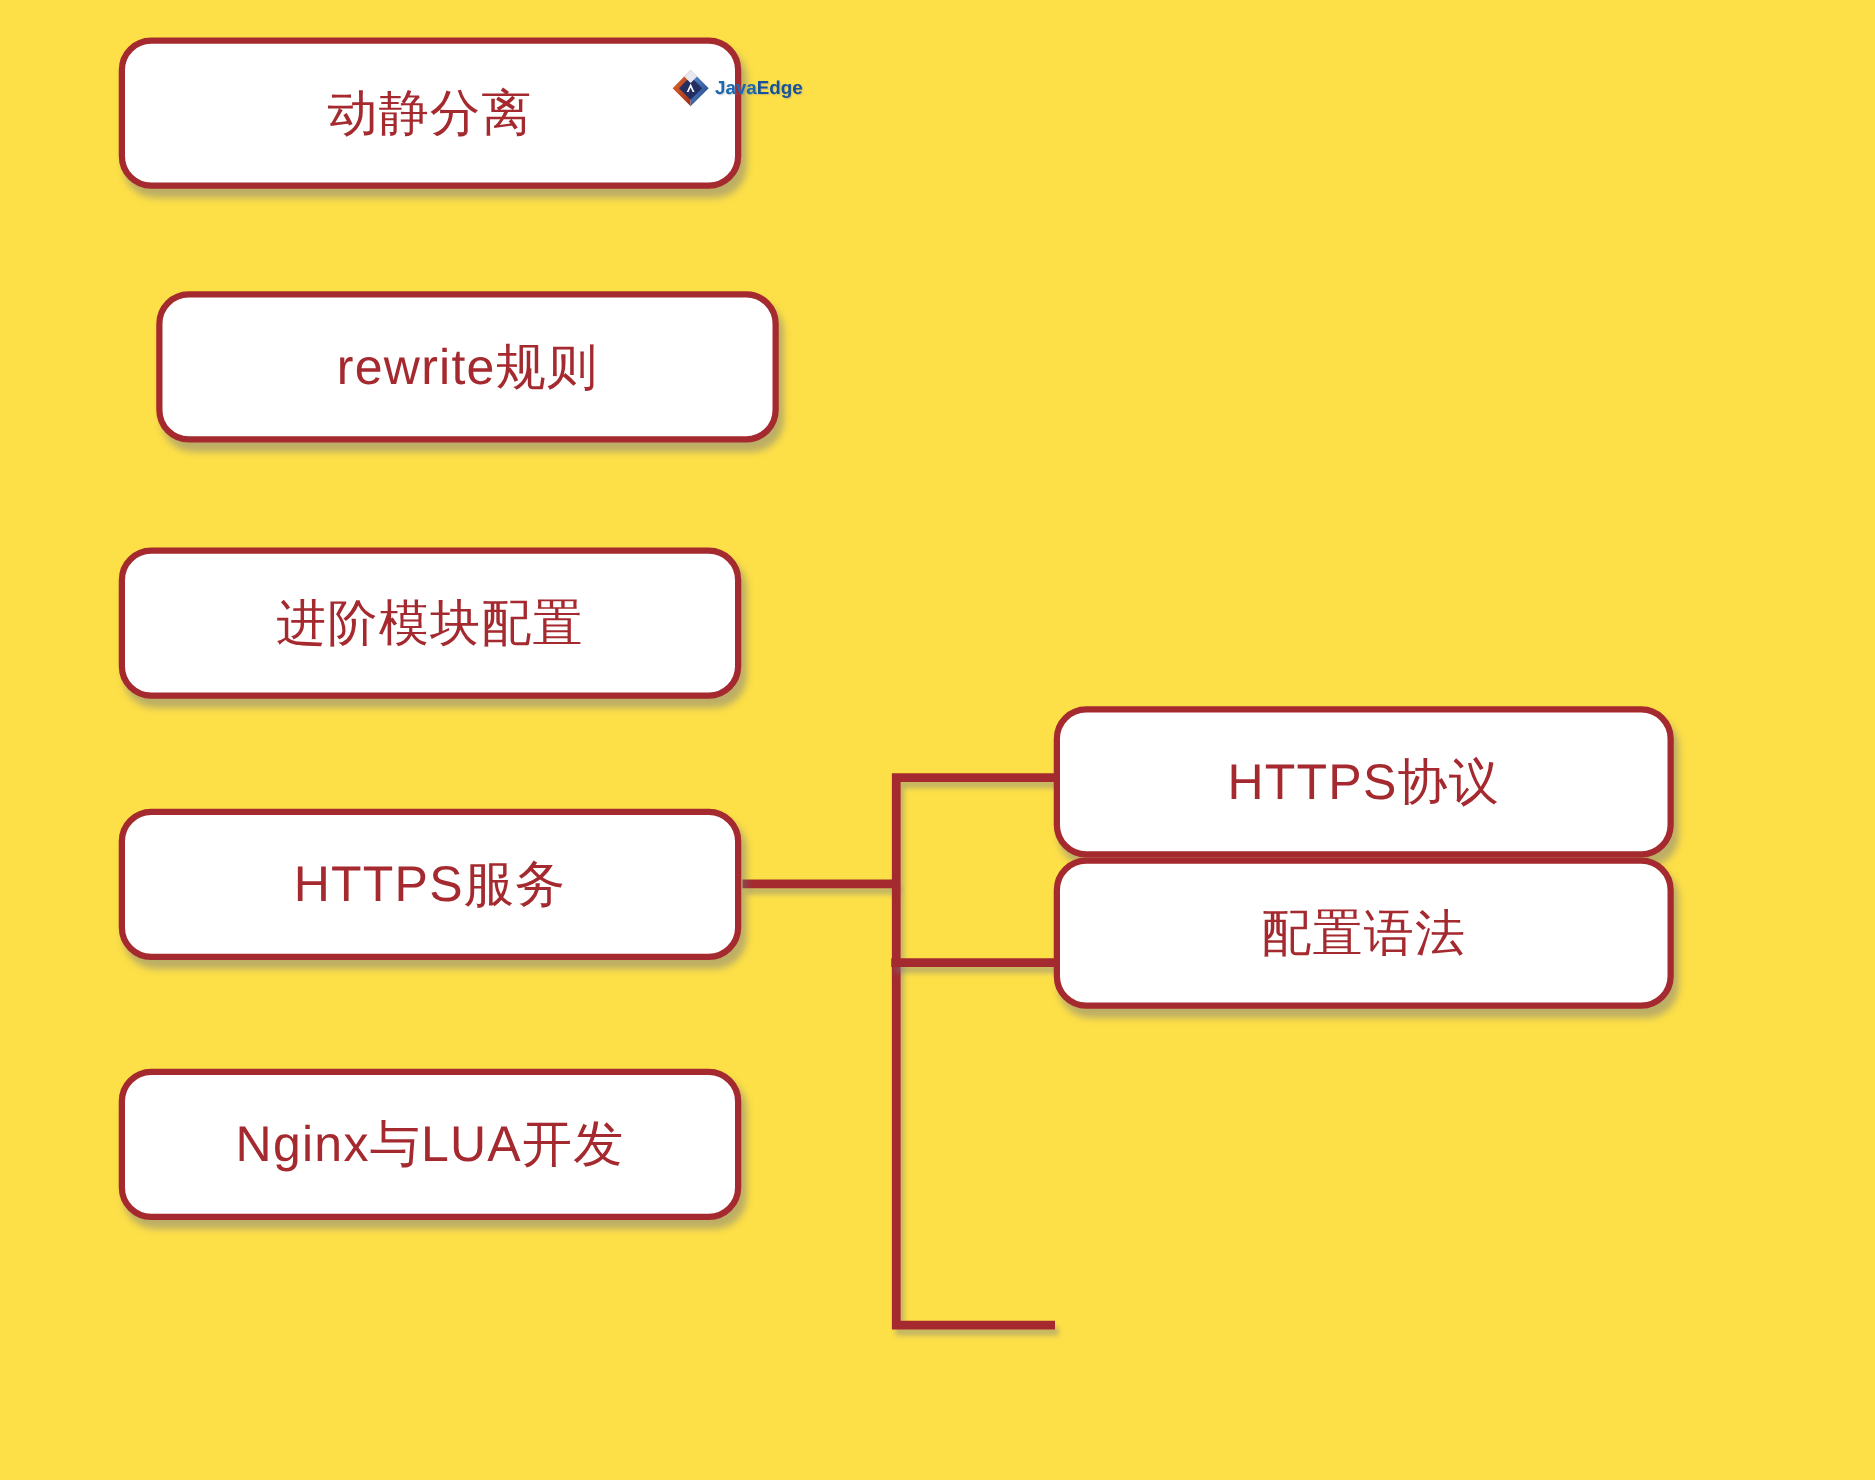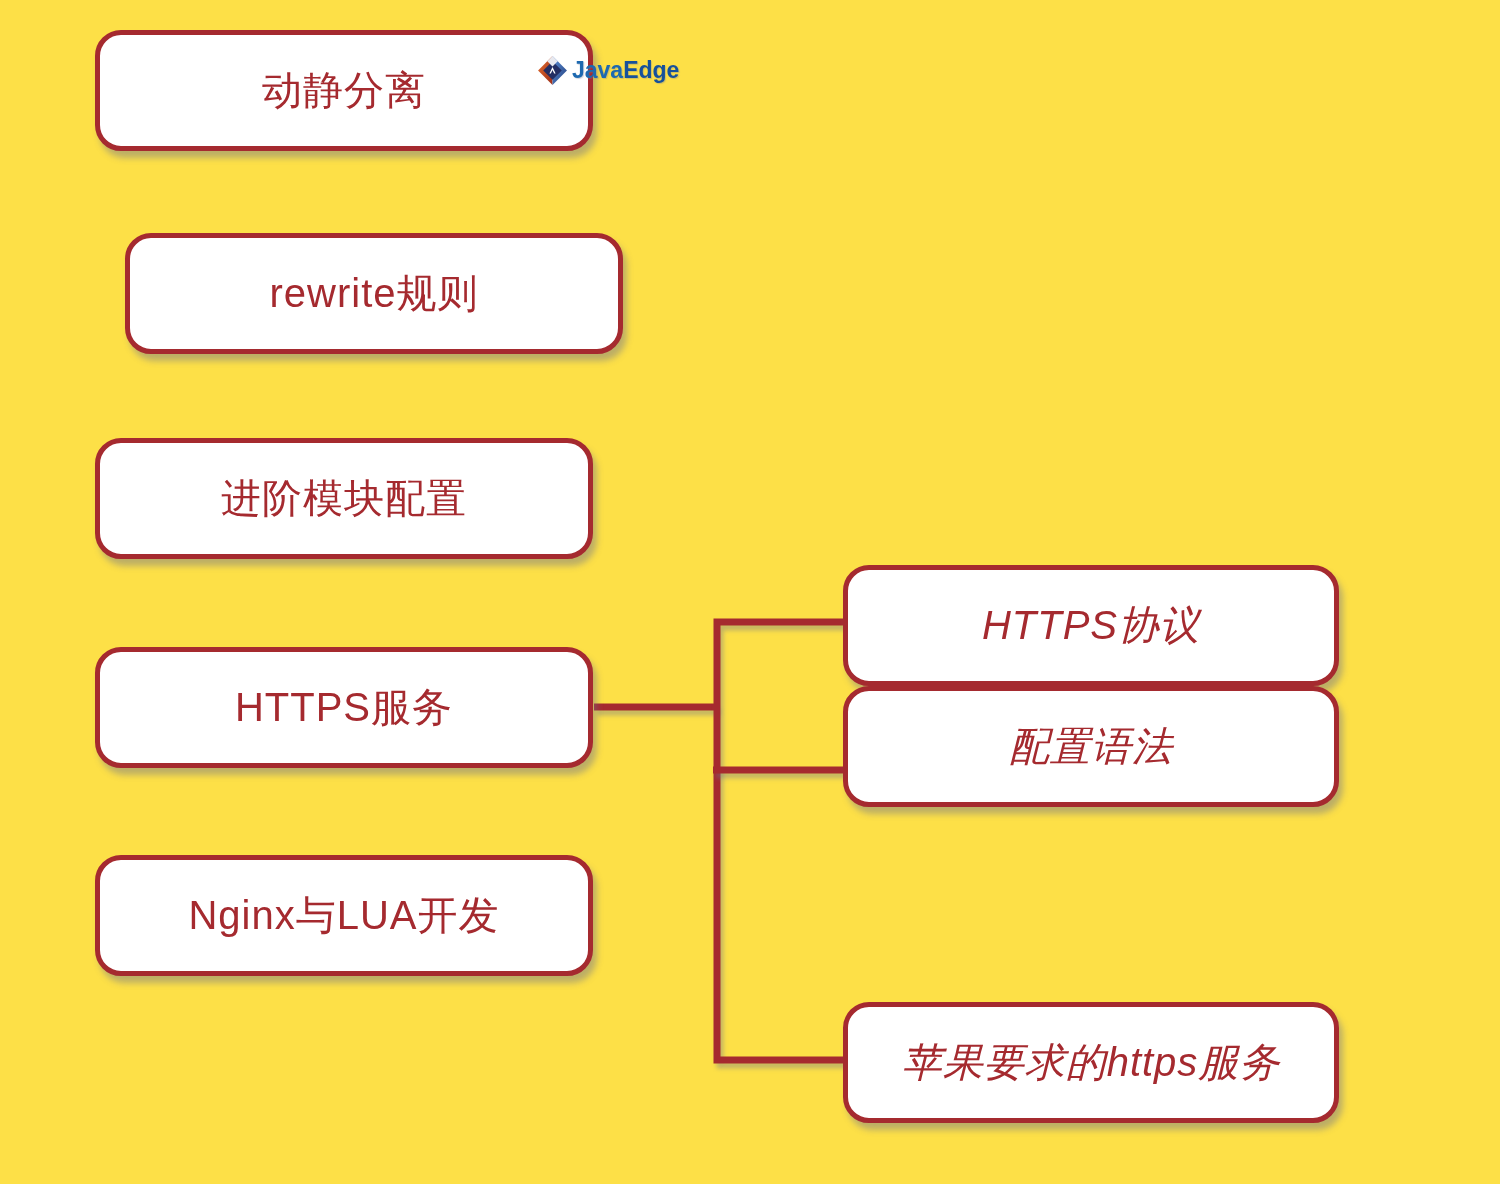--- a/index.html
+++ b/index.html
@@ -42,21 +42,21 @@
     align-items: center;
     justify-content: center;
     color: #a52a2f;
     font-size: 40px;
     font-weight: 500;
     letter-spacing: 1px;
     white-space: nowrap;
     cursor: default;
   }
   .node-left  { left: 95px;  width: 498px; }
-  .node-right { left: 843px; width: 496px; font-style: italic; }
+  .node-right { left: 843px; width: 496px; }
 
   .l1 { top: 30px; }
   .l2 { top: 233px; margin-left: 30px; }
   .l3 { top: 438px; }
   .l4 { top: 647px; }
   .l5 { top: 855px; }
 
   .r1 { top: 565px; }
   .r2 { top: 686px; }
   .r3 { top: 855px; }
@@ -68,21 +68,21 @@
     left: 536px;
     top: 54px;
     display: flex;
     align-items: center;
     z-index: 5;
     pointer-events: none;
   }
   .logo svg { width: 33px; height: 33px; display: block; }
   .logo-text {
     margin-left: 3px;
-    font-size: 23px;
+    font-size: 15px;
     font-weight: bold;
     letter-spacing: 0px;
     line-height: 1;
     text-shadow: 1px 1px 1px rgba(120,125,150,0.35);
   }
   .logo-java { color: #1d69b0; }
   .logo-edge { color: #16519b; }
 </style>
 </head>
 <body>
@@ -120,23 +120,20 @@
 
   <div class="node node-right r1">
     <span>HTTPS协议</span>
   </div>
 
   <div class="node node-right r2">
     <span>配置语法</span>
   </div>
 
 
-  <div class="node node-right r4">
-    <span>苹果要求的https服务</span>
-  </div>
 
   <div class="logo">
     <svg viewBox="0 0 32 32" xmlns="http://www.w3.org/2000/svg">
       <defs>
         <linearGradient id="gOr" x1="0" y1="0" x2="1" y2="1">
           <stop offset="0" stop-color="#e6702f"></stop>
           <stop offset="1" stop-color="#9c2d18"></stop>
         </linearGradient>
         <linearGradient id="gBl" x1="0" y1="0" x2="1" y2="1">
           <stop offset="0" stop-color="#5c8fd6"></stop>

